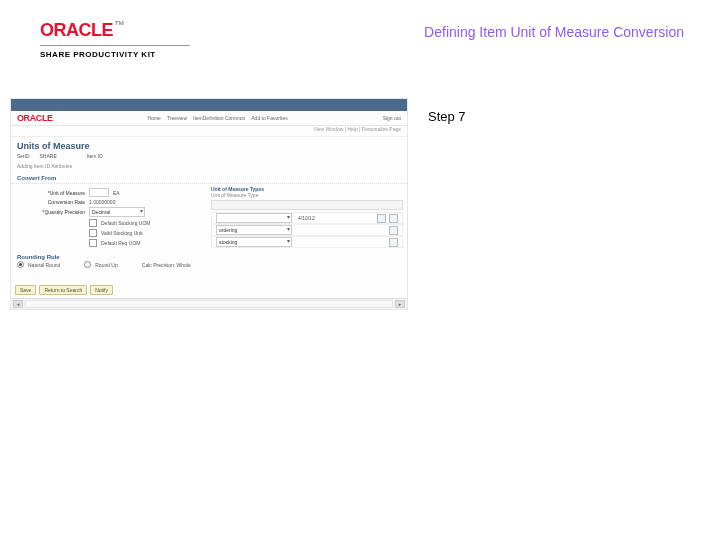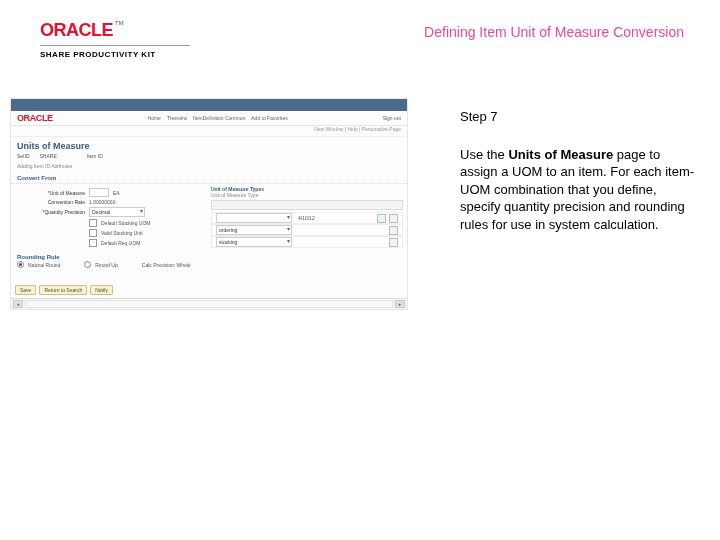--- a/index.html
+++ b/index.html
@@ -52,21 +52,21 @@
     width: 150px;
   }
   .logo-sub {
     font-size: 8px;
     letter-spacing: 0.5px;
     color: #000;
     font-weight: bold;
   }
   .title {
     font-size: 14px;
-    color: #ec4899;
+    color: #8b5cf6;
     white-space: nowrap;
     margin-top: 4px;
     margin-right: 16px;
   }
   .content-row {
     position: absolute;
     top: 98px;
     left: 10px;
     right: 20px;
     display: flex;
@@ -299,21 +299,20 @@
     flex: 1;
     height: 6px;
     background: #f8f8f8;
     border: 1px solid #e6e6e6;
   }
   .text-col {
     flex: 1;
     font-size: 13px;
     line-height: 1.35;
     padding-top: 10px;
-    margin-left: 32px;
   }
   .step-label {
     margin-bottom: 20px;
   }
   .body-text {
   }
   .body-text b {
     font-weight: bold;
   }
 </style>
@@ -432,19 +431,16 @@
 
       <div class="ss-scroll">
         <span class="ss-scroll-btn">◂</span>
         <span class="ss-scroll-track"></span>
         <span class="ss-scroll-btn">▸</span>
       </div>
     </div>
 
     <div class="text-col">
       <div class="step-label">Step 7</div>
-      <div class="body-text">
-        <span>Use the </span><b>Units of Measure</b><span> page to assign a UOM to an item. For each item-UOM combination that you define, specify quantity precision and rounding rules for use in system calculation.</span>
-      </div>
     </div>
 
   </div>
 </div>
 
 </body></html>

